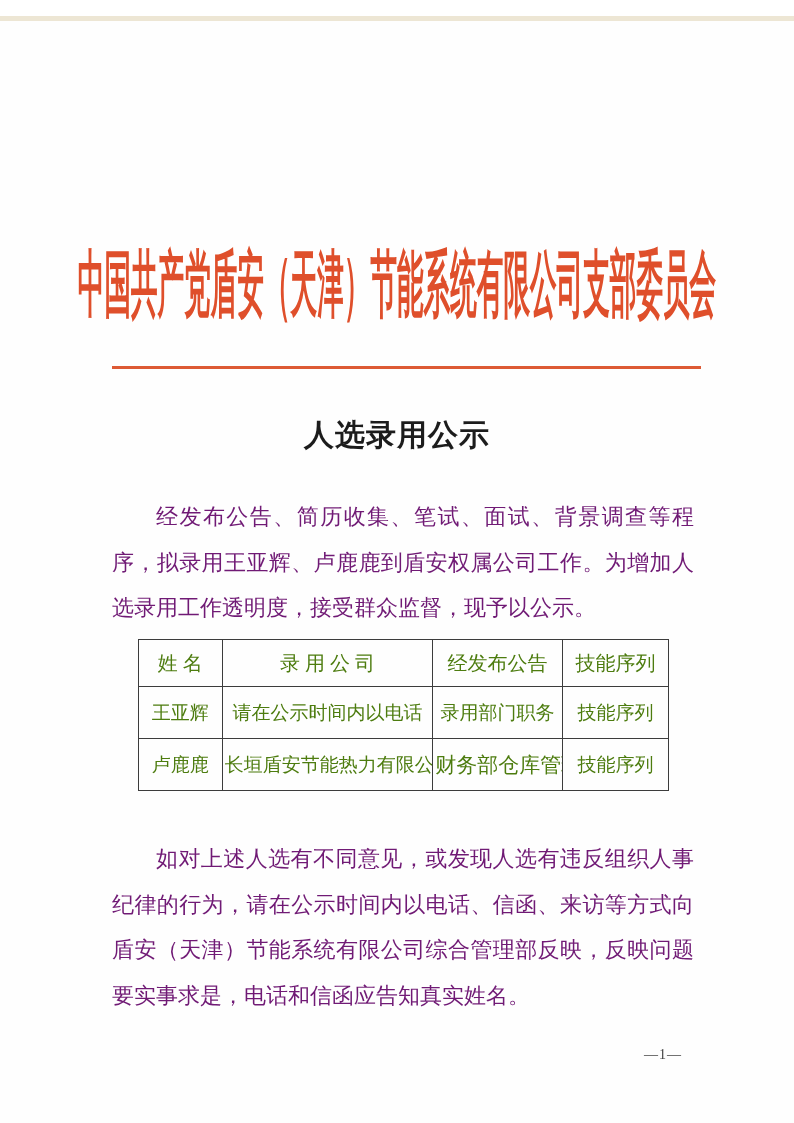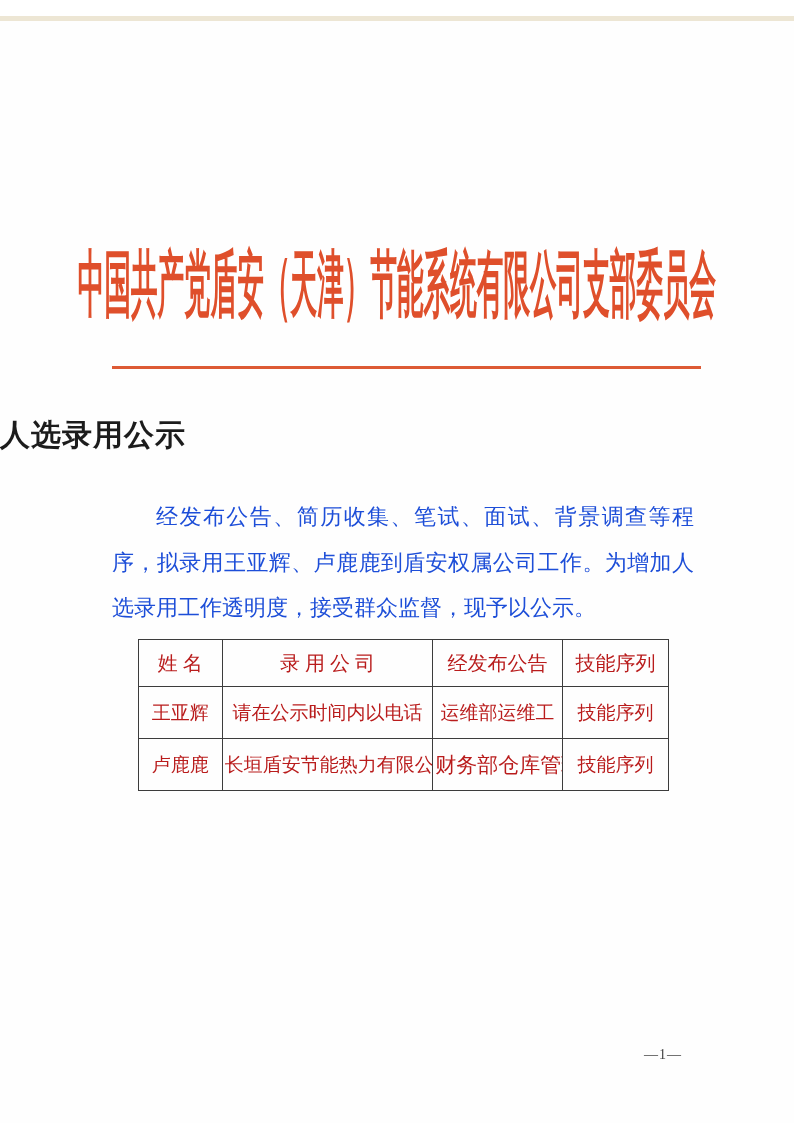--- a/index.html
+++ b/index.html
@@ -52,48 +52,48 @@
     width: 589px;
     height: 3px;
     background: var(--divider, #dd5a35);
   }
   .doc-title {
     position: absolute;
     top: 399px;
     left: 0;
     width: 100%;
     margin: 0;
-    text-align: left;
+    text-align: center;
     font-size: 30px;
     font-weight: bold;
     letter-spacing: 1px;
     color: #1c1c1c;
   }
   .para {
     position: absolute;
     left: 112px;
     width: 582px;
     margin: 0;
     font-size: 22px;
     line-height: 45.5px;
-    color: #1d4ed8;
+    color: #701a75;
     text-align: justify;
     text-indent: 2em;
     font-weight: normal;
   }
   .para-1 { top: 478px; }
   .para-2 { top: 820px; }
   .candidates {
     position: absolute;
     top: 623px;
     left: 138px;
     width: 531px;
     border-collapse: collapse;
     table-layout: fixed;
-    color: #b91c1c;
+    color: #4d7c0f;
   }
   .candidates col.c1 { width: 15.8%; }
   .candidates col.c2 { width: 39.7%; }
   .candidates col.c3 { width: 24.5%; }
   .candidates col.c4 { width: 20%; }
   .candidates th, .candidates td {
     border: 1px solid #3c3c3c;
     text-align: center;
     vertical-align: middle;
     padding: 0 2px;
@@ -146,28 +146,29 @@
         <th>姓 名</th>
         <th>录 用 公 司</th>
         <th>经发布公告</th>
         <th>技能序列</th>
       </tr>
     </thead>
     <tbody>
       <tr>
         <td>王亚辉</td>
         <td>请在公示时间内以电话</td>
-        <td>运维部运维工</td>
+        <td>录用部门职务</td>
         <td>技能序列</td>
       </tr>
       <tr>
         <td>卢鹿鹿</td>
         <td>长垣盾安节能热力有限公司</td>
         <td class="compact">财务部仓库管理员</td>
         <td>技能序列</td>
       </tr>
     </tbody>
   </table>
 
+  <p class="para para-2">如对上述人选有不同意见，或发现人选有违反组织人事纪律的行为，请在公示时间内以电话、信函、来访等方式向盾安（天津）节能系统有限公司综合管理部反映，反映问题要实事求是，电话和信函应告知真实姓名。</p>
 
   <div class="page-number">—1—</div>
 
 </div>
 
 </body></html>

